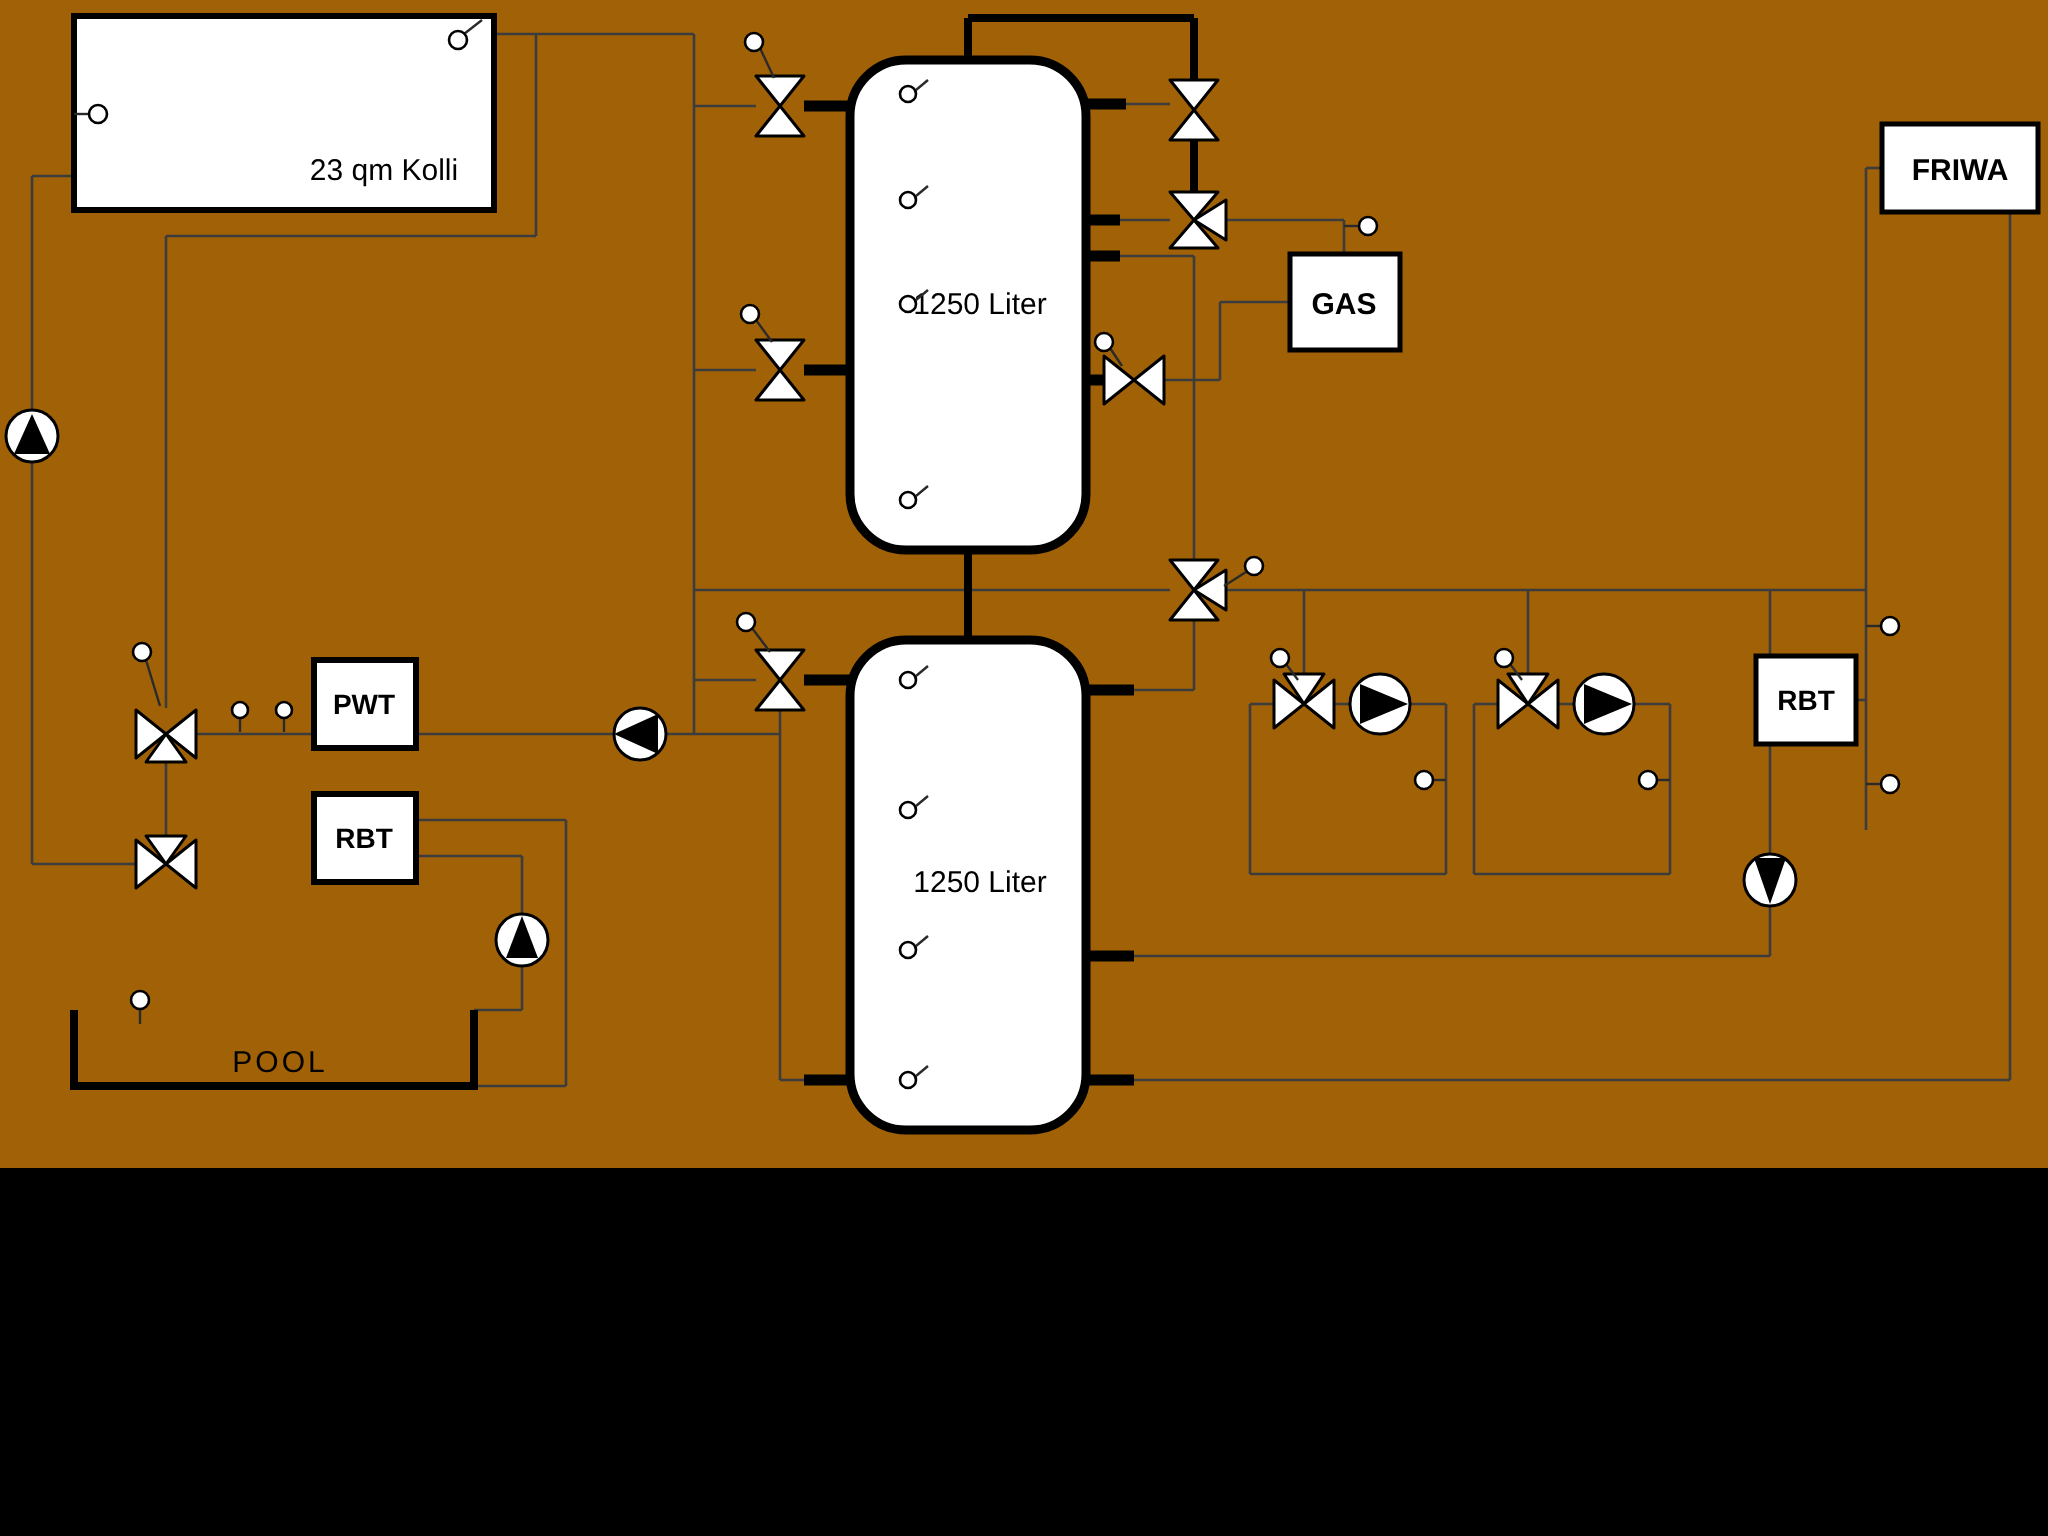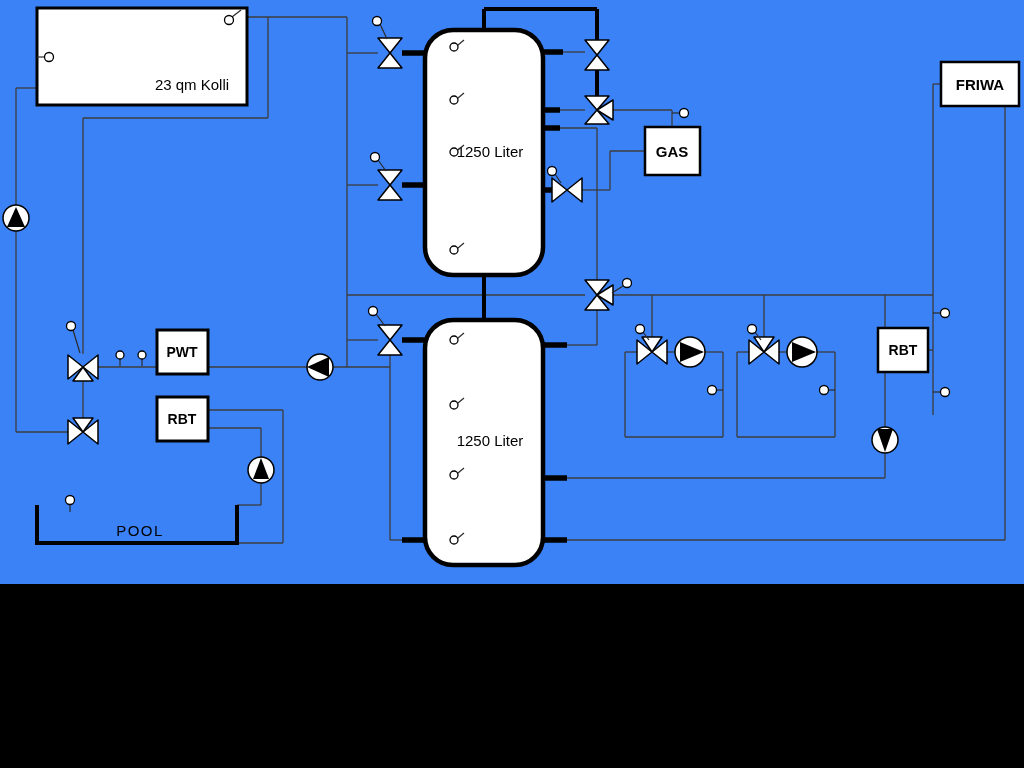--- a/index.html
+++ b/index.html
@@ -1,16 +1,16 @@
 <!DOCTYPE html>
 <html><head>
 <meta charset="utf-8">
 <style>
   html,body{margin:0;padding:0;background:#fff;}
-  .stage{position:relative;width:1024px;height:768px;background:#3b82f6;overflow:hidden;
+  .stage{position:relative;width:1024px;height:768px;background:#a16207;overflow:hidden;
          font-family:"Liberation Sans",sans-serif;}
   .stage svg{position:absolute;left:0;top:0;}
   .blackbar{position:absolute;left:0;top:584px;width:1024px;height:184px;background:#000;}
   .p   {stroke:#3c3c3c;stroke-width:1.3;fill:none;}
   .pb  {stroke:#000;stroke-width:4;fill:none;}
   .stub{stroke:#000;stroke-width:5.5;fill:none;}
   .box {fill:#fff;stroke:#000;}
   .sym {fill:#fff;stroke:#000;stroke-width:1.5;stroke-linejoin:round;}
   .symf{fill:#000;stroke:none;}
   .sens{fill:#fff;stroke:#000;stroke-width:1.3;}

